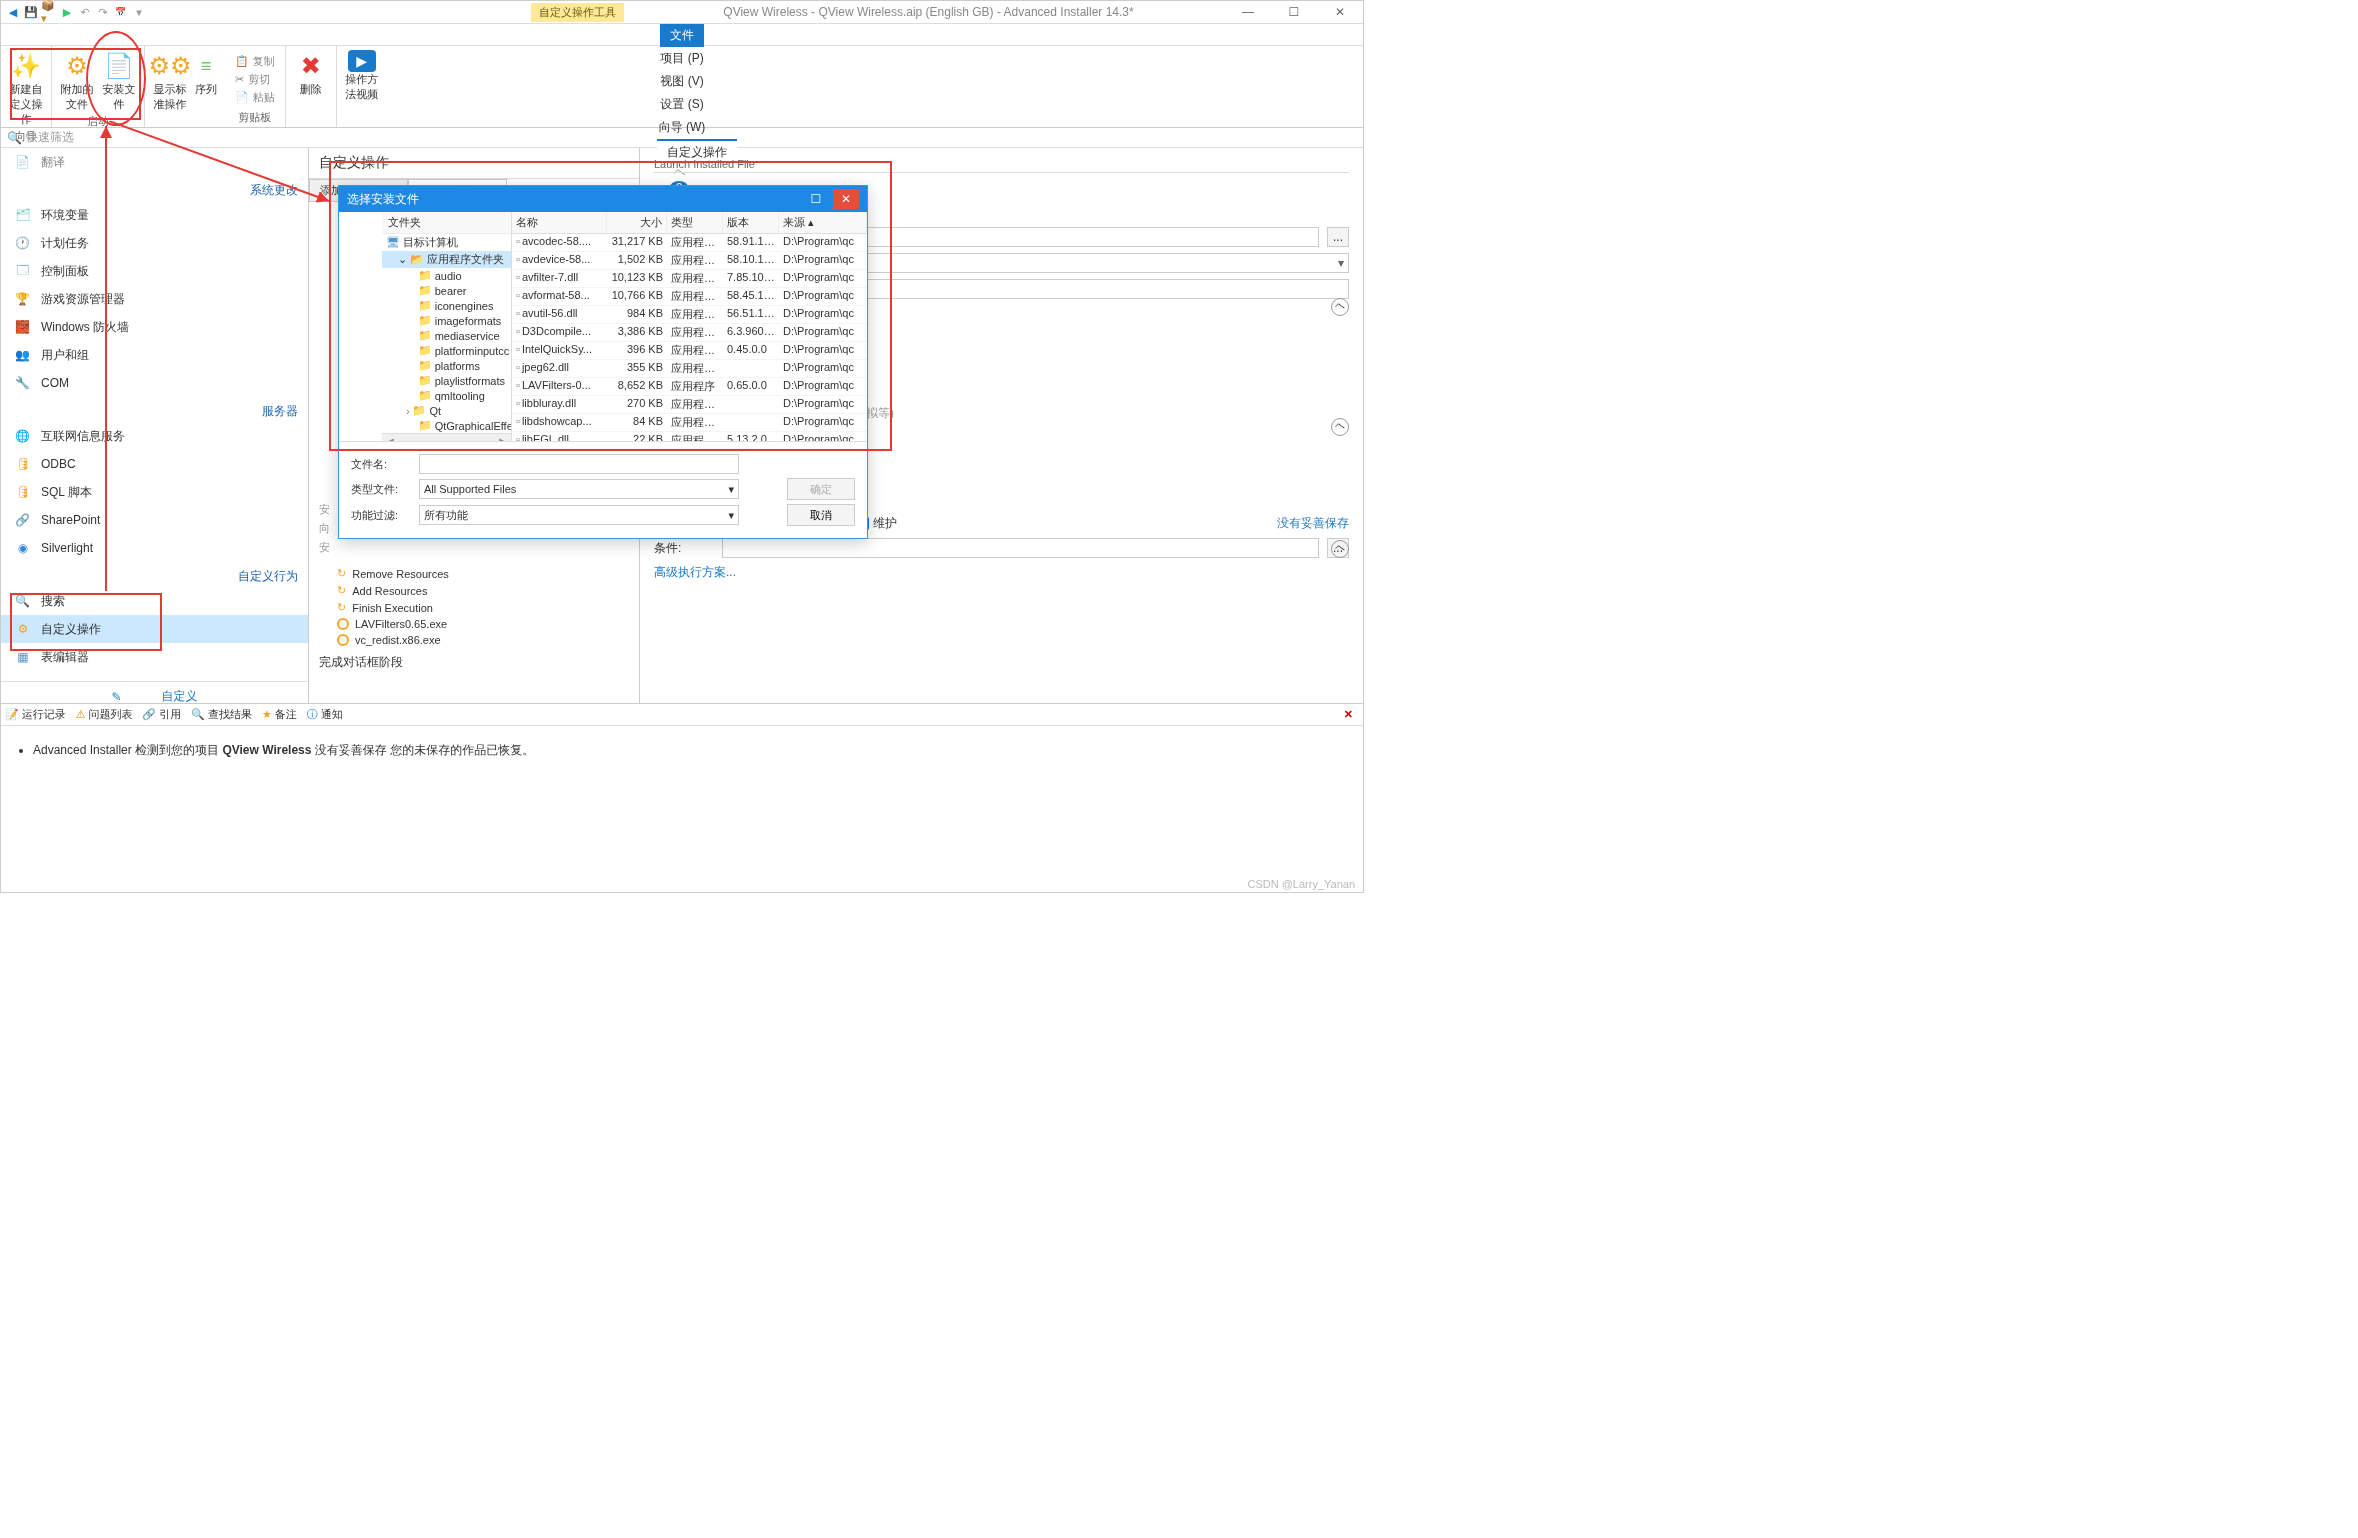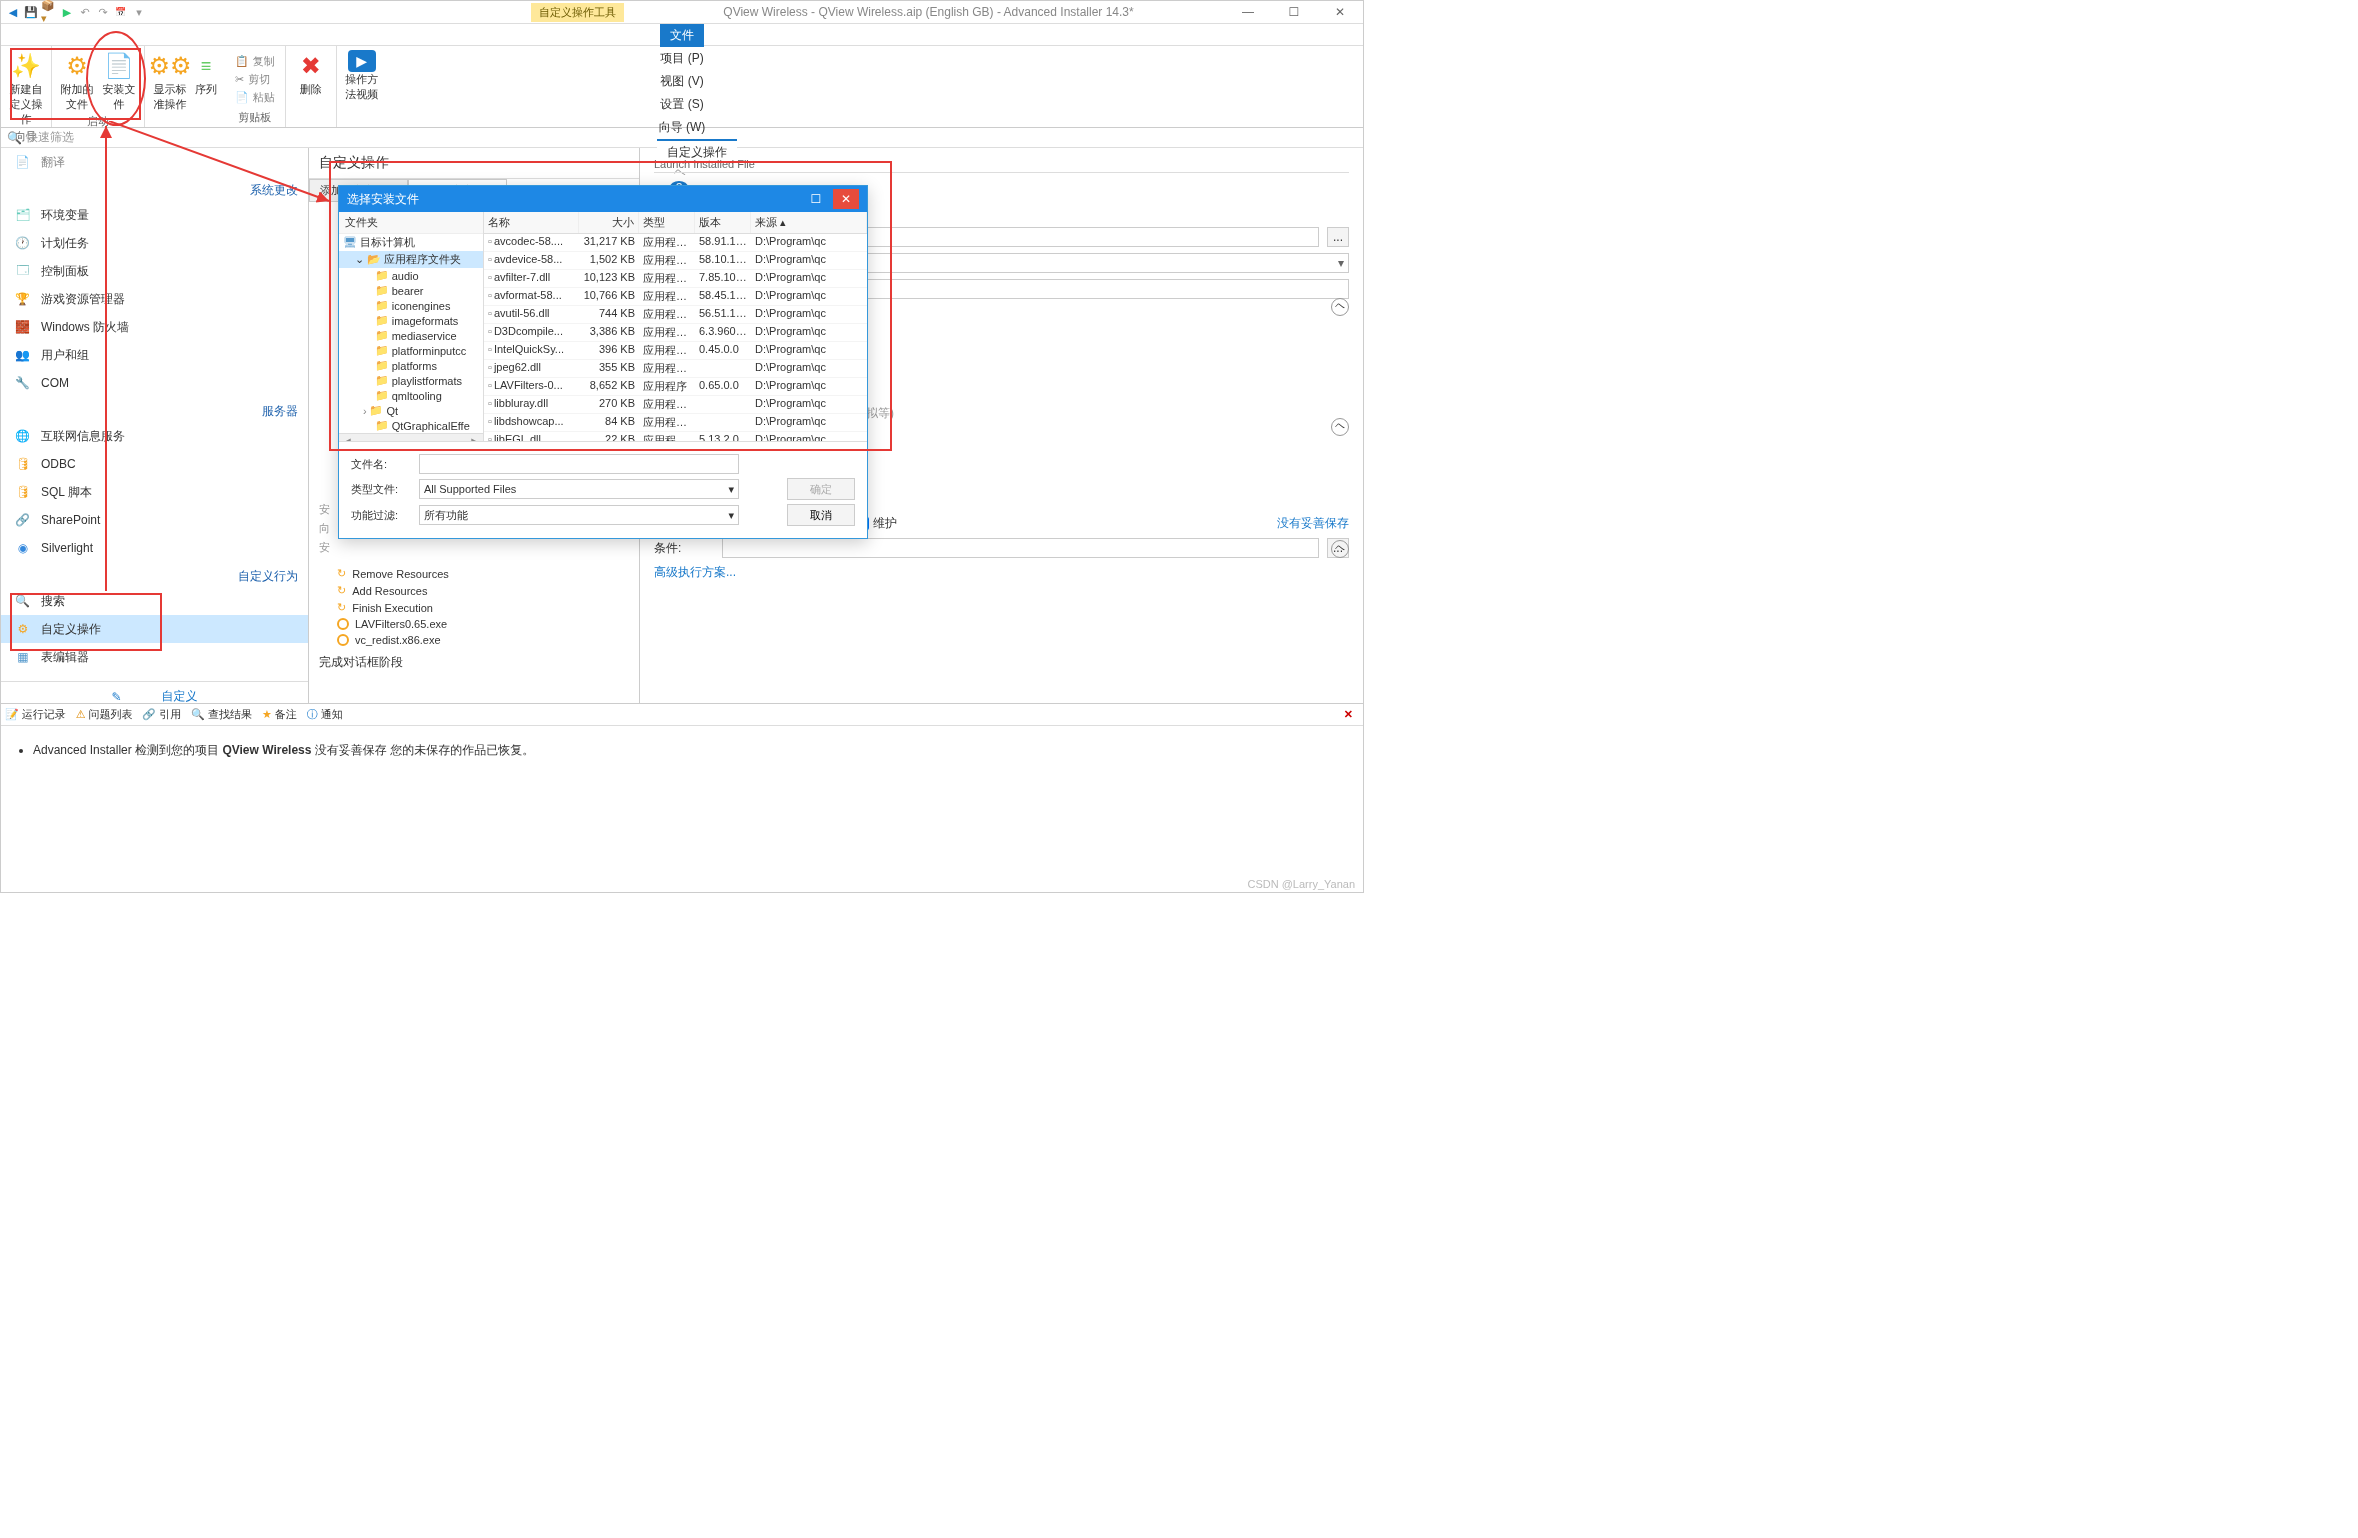--- a/index.html
+++ b/index.html
@@ -62,21 +62,21 @@
 .bp-content li { margin-left: 16px; margin-top: 8px; }
 .watermark { position: absolute; right: 8px; bottom: 2px; color: #bbb; font-size: 11px; }
 
 
 .dialog { position: absolute; left: 337px; top: 184px; width: 530px; background: #fff; border: 1px solid #3498db; box-shadow: 0 4px 16px rgba(0,0,0,.2); z-index: 50; }
 .dlg-title { background: #1E88E5; color: #fff; height: 26px; display: flex; align-items: center; padding: 0 8px; font-size: 12px; }
 .dlg-title-btns { margin-left: auto; display: flex; gap: 4px; }
 .dlg-title-btn { width: 26px; height: 20px; display: flex; align-items: center; justify-content: center; color: #fff; }
 .dlg-title-btn.close { background: #E74C3C; }
 .dlg-body { display: flex; height: 230px; border-bottom: 1px solid #ddd; }
-.dlg-tree { width: 145px; border-right: 1px solid #ddd; overflow-y: auto; font-size: 11px; }
+.dlg-tree { width: 173px; border-right: 1px solid #ddd; overflow-y: auto; font-size: 11px; padding-left: 43px; }
 .dlg-tree-header { padding: 3px 6px; background: #f8f8f8; border-bottom: 1px solid #eee; }
 .tree-item { padding: 1px 0 1px 14px; display: flex; align-items: center; gap: 3px; }
 .tree-item.l1 { padding-left: 4px; }
 .tree-item.l2 { padding-left: 16px; }
 .tree-item.l3 { padding-left: 36px; }
 .tree-item.selected { background: #CCE8FF; }
 .folder-icon { color: #F5C96B; }
 .dlg-list { flex: 1; overflow: auto; font-size: 11px; }
 .list-header { display: flex; background: #f8f8f8; border-bottom: 1px solid #ddd; position: sticky; top: 0; }
 .list-header > div { padding: 3px 4px; border-right: 1px solid #eee; }
@@ -520,21 +520,21 @@
             </div>
             <div class="list-row">
               <div class="col-name"><span style="color:#888;margin-right:2px">▫</span>avformat-58...</div>
               <div class="col-size">10,766 KB</div>
               <div class="col-type">应用程序...</div>
               <div class="col-ver">58.45.10...</div>
               <div class="col-src">D:\Program\qc</div>
             </div>
             <div class="list-row">
               <div class="col-name"><span style="color:#888;margin-right:2px">▫</span>avutil-56.dll</div>
-              <div class="col-size">744 KB</div>
+              <div class="col-size">984 KB</div>
               <div class="col-type">应用程序...</div>
               <div class="col-ver">56.51.10...</div>
               <div class="col-src">D:\Program\qc</div>
             </div>
             <div class="list-row">
               <div class="col-name"><span style="color:#888;margin-right:2px">▫</span>D3Dcompile...</div>
               <div class="col-size">3,386 KB</div>
               <div class="col-type">应用程序...</div>
               <div class="col-ver">6.3.9600...</div>
               <div class="col-src">D:\Program\qc</div>

